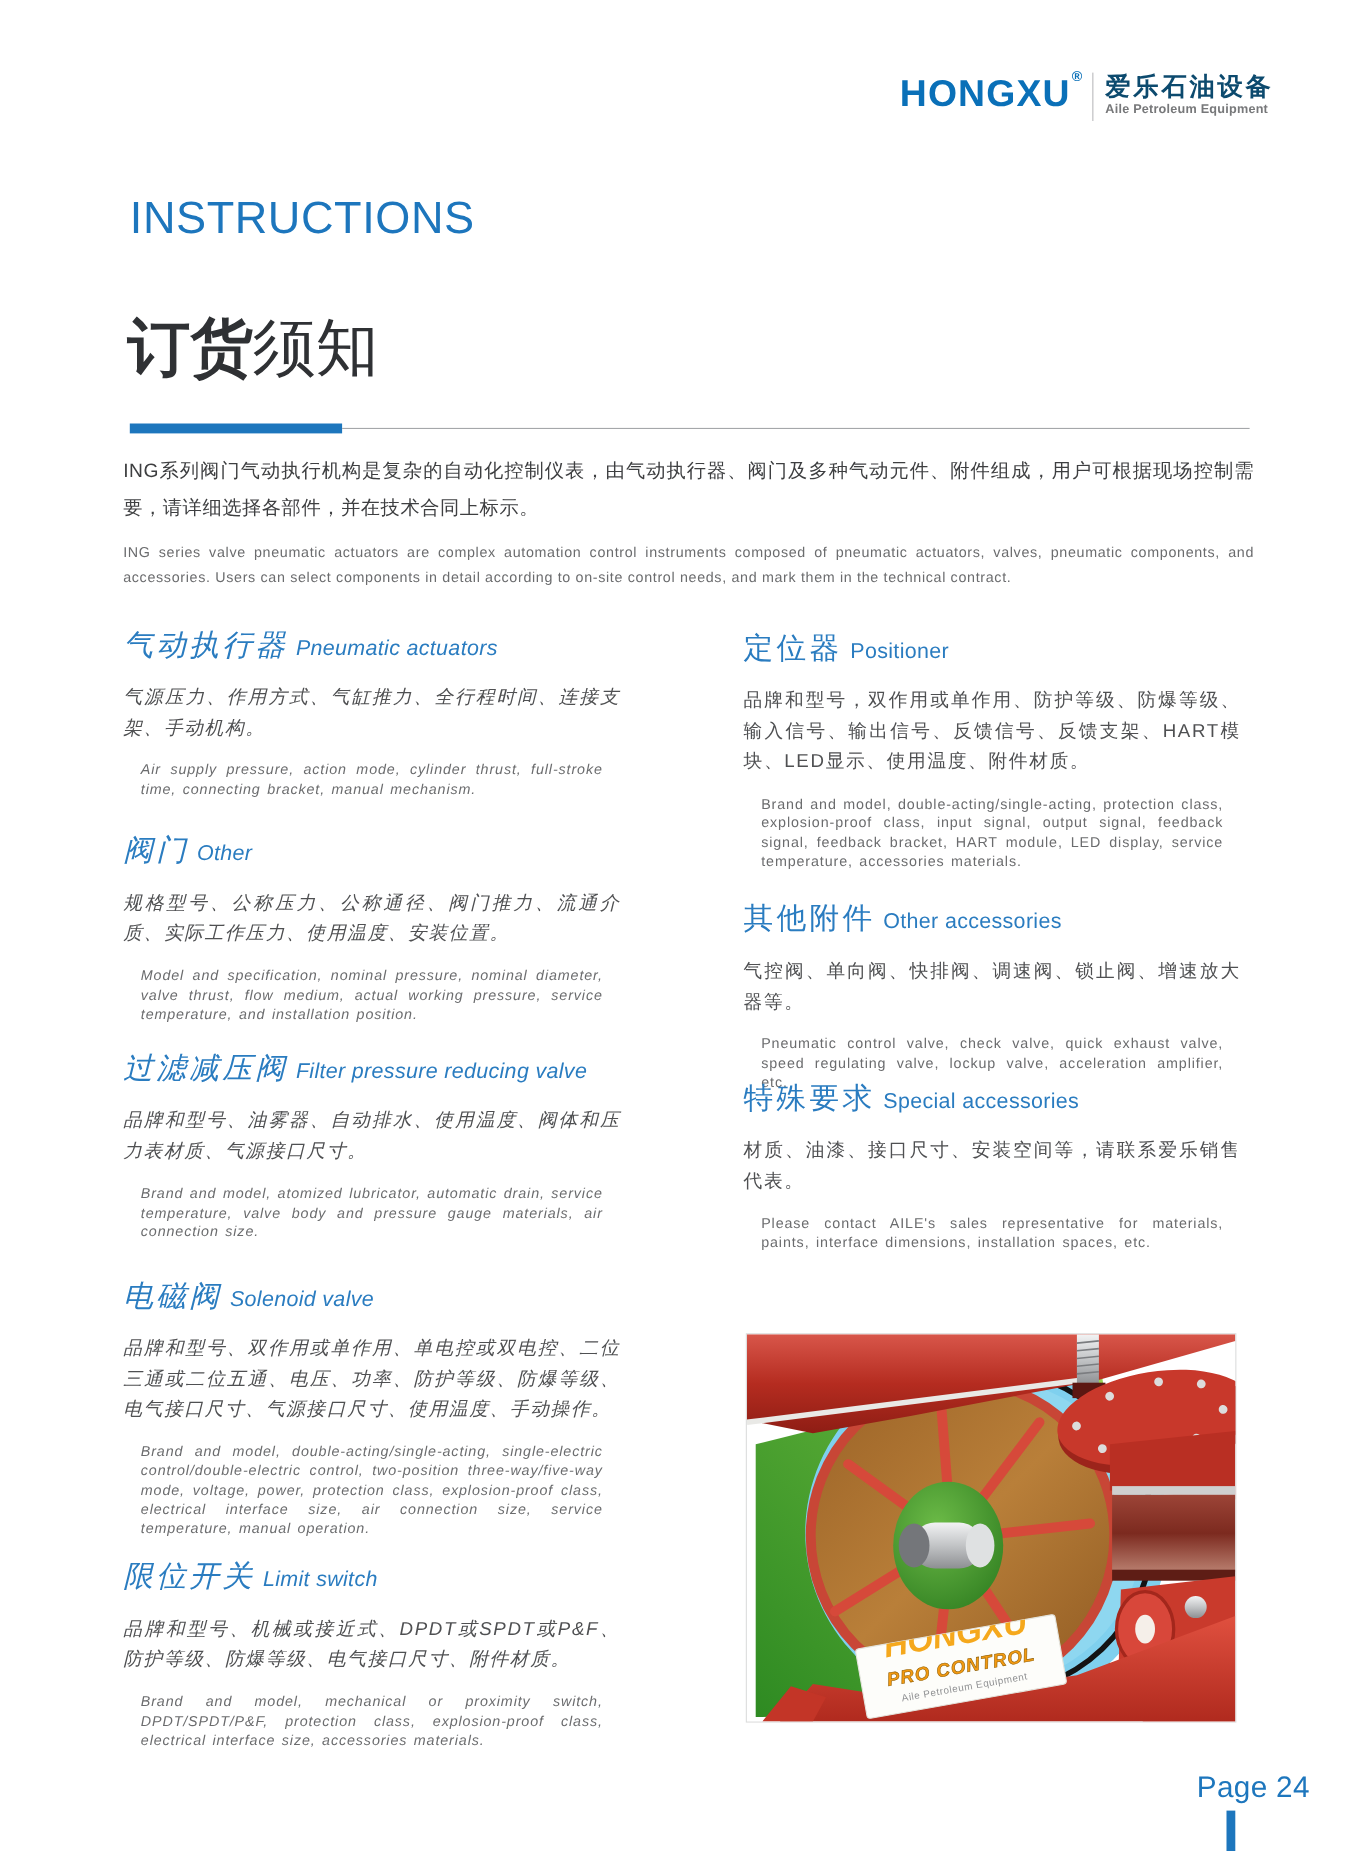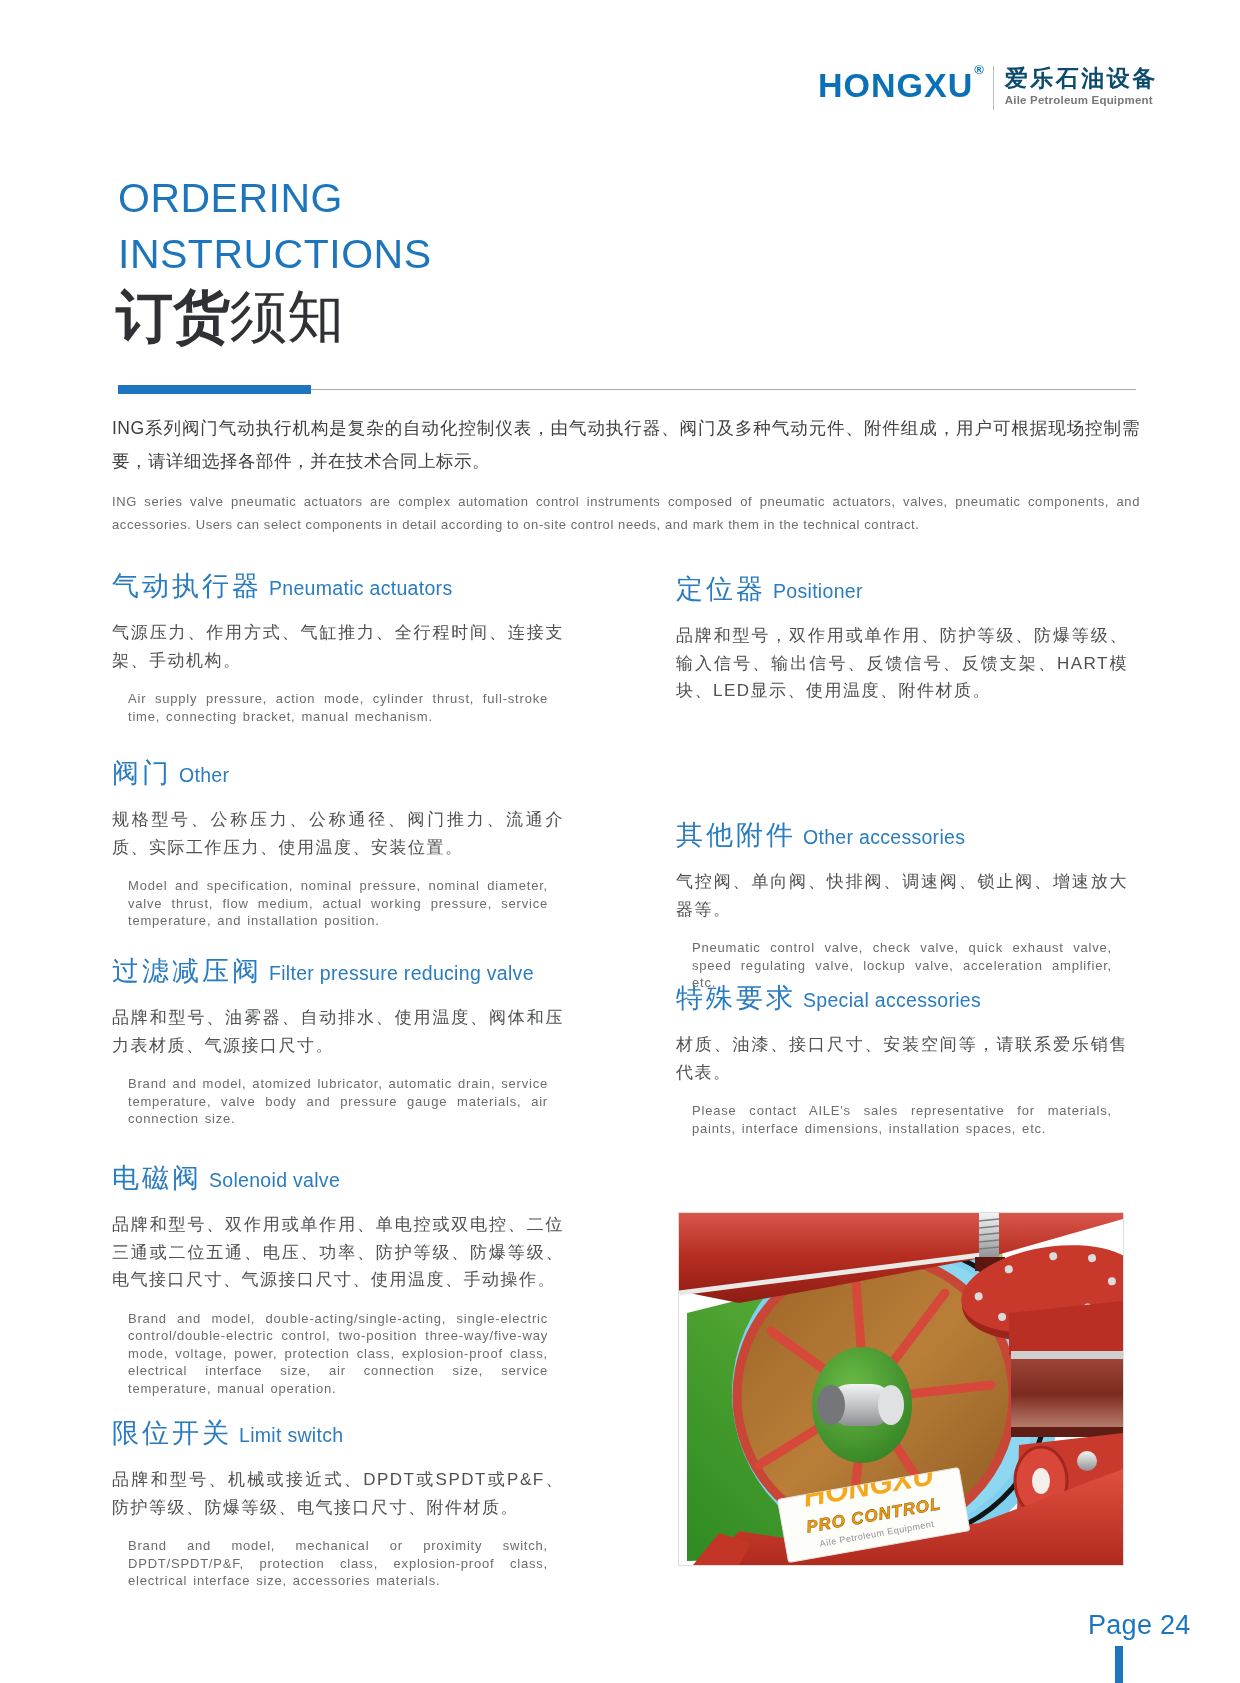--- a/index.html
+++ b/index.html
@@ -25,21 +25,21 @@
   .divider-blue{position:absolute;left:0;top:0;width:193px;height:9px;background:var(--accent_blue);}
   .divider-line{position:absolute;left:193px;right:0;top:4px;height:1px;background:#a5a7aa;}
 
   
   .intro{position:absolute;left:112px;top:412px;width:1028px;}
   .intro-cn{margin:0;font-size:17.5px;line-height:33px;color:#3e3f41;letter-spacing:0.5px;text-align:justify;}
   .intro-en{margin:13px 0 0;font-size:13px;line-height:22.5px;color:#6b6c6e;letter-spacing:0.6px;text-align:justify;}
 
   
   .sec{position:absolute;width:452px;}
-  .sec.left{left:112px;}
+  .sec.left{left:112px;font-style:italic;}
   .sec.right{left:676px;}
   .sec h2{margin:0 0 14px;font-weight:400;color:var(--heading_blue);line-height:34px;white-space:nowrap;}
   .sec-cn{font-size:27px;letter-spacing:3px;}
   .sec-en{font-size:19.5px;letter-spacing:0.3px;margin-left:7px;}
   .body-cn{margin:0 0 13px;font-size:17px;line-height:27.5px;color:#4f5052;letter-spacing:1.5px;text-align:justify;text-justify:inter-ideograph;}
   .body-en{margin:16px;font-size:13px;line-height:17.5px;color:#6b6c6e;letter-spacing:0.8px;word-spacing:1.5px;text-align:justify;}
 
   #sL0{top:569px;} #sL1{top:756px;} #sL2{top:954px;} #sL3{top:1161px;} #sL4{top:1416px;}
   #sR0{top:572px;} #sR1{top:818px;} #sR2{top:981px;}
 
@@ -60,21 +60,20 @@
     <span class="logo-brand">HONGXU</span>
     <span class="logo-reg">®</span>
     <span class="logo-sep"></span>
     <span>
       <div class="logo-cn">爱乐石油设备</div>
       <div class="logo-en">Aile Petroleum Equipment</div>
     </span>
   </header>
 
   <div class="title-en">
-    <div>ORDERING</div>
     <div>INSTRUCTIONS</div>
   </div>
   <div class="title-cn"><span class="b">订货</span><span class="l">须知</span></div>
 
   <div class="divider">
     <span class="divider-blue"></span>
     <span class="divider-line"></span>
   </div>
 
   <div class="intro">
@@ -108,20 +107,21 @@
 
   <section id="sL4" class="sec left">
     <h2><span class="sec-cn">限位开关</span><span class="sec-en">Limit switch</span></h2>
     <p class="body-cn">品牌和型号、机械或接近式、DPDT或SPDT或P&amp;F、防护等级、防爆等级、电气接口尺寸、附件材质。</p>
     <p class="body-en">Brand and model, mechanical or proximity switch, DPDT/SPDT/P&amp;F, protection class, explosion-proof class, electrical interface size, accessories materials.</p>
   </section>
 
   <section id="sR0" class="sec right">
     <h2><span class="sec-cn">定位器</span><span class="sec-en">Positioner</span></h2>
     <p class="body-cn">品牌和型号，双作用或单作用、防护等级、防爆等级、输入信号、输出信号、反馈信号、反馈支架、HART模块、LED显示、使用温度、附件材质。</p>
+    <p class="body-en">Brand and model, double-acting/single-acting, protection class, explosion-proof class, input signal, output signal, feedback signal, feedback bracket, HART module, LED display, service temperature, accessories materials.</p>
   </section>
 
   <section id="sR1" class="sec right">
     <h2><span class="sec-cn">其他附件</span><span class="sec-en">Other accessories</span></h2>
     <p class="body-cn">气控阀、单向阀、快排阀、调速阀、锁止阀、增速放大器等。</p>
     <p class="body-en">Pneumatic control valve, check valve, quick exhaust valve, speed regulating valve, lockup valve, acceleration amplifier, etc.</p>
   </section>
 
   <section id="sR2" class="sec right">
     <h2><span class="sec-cn">特殊要求</span><span class="sec-en">Special accessories</span></h2>

